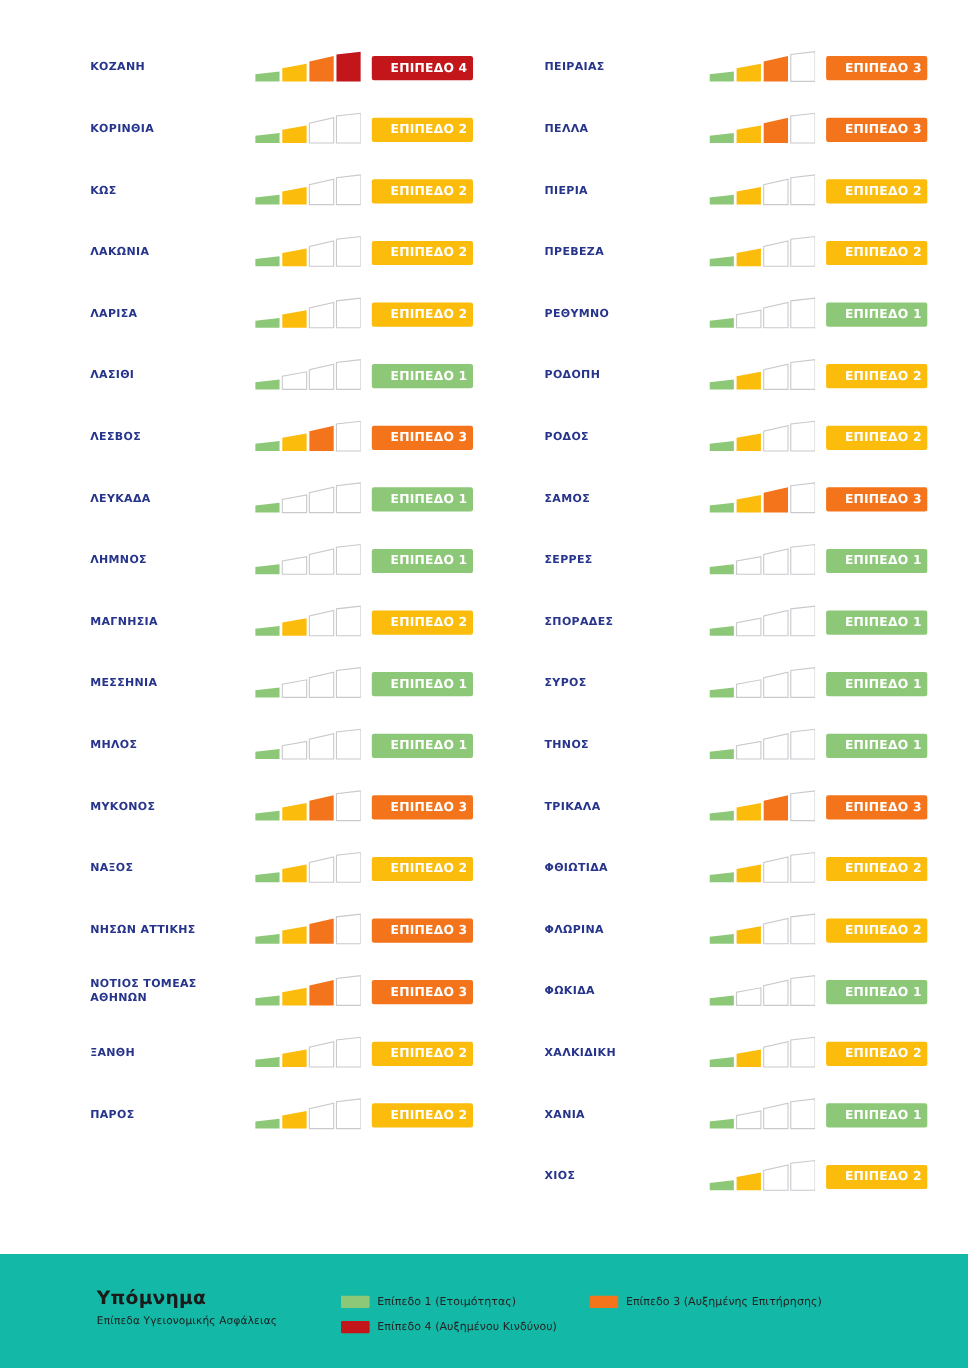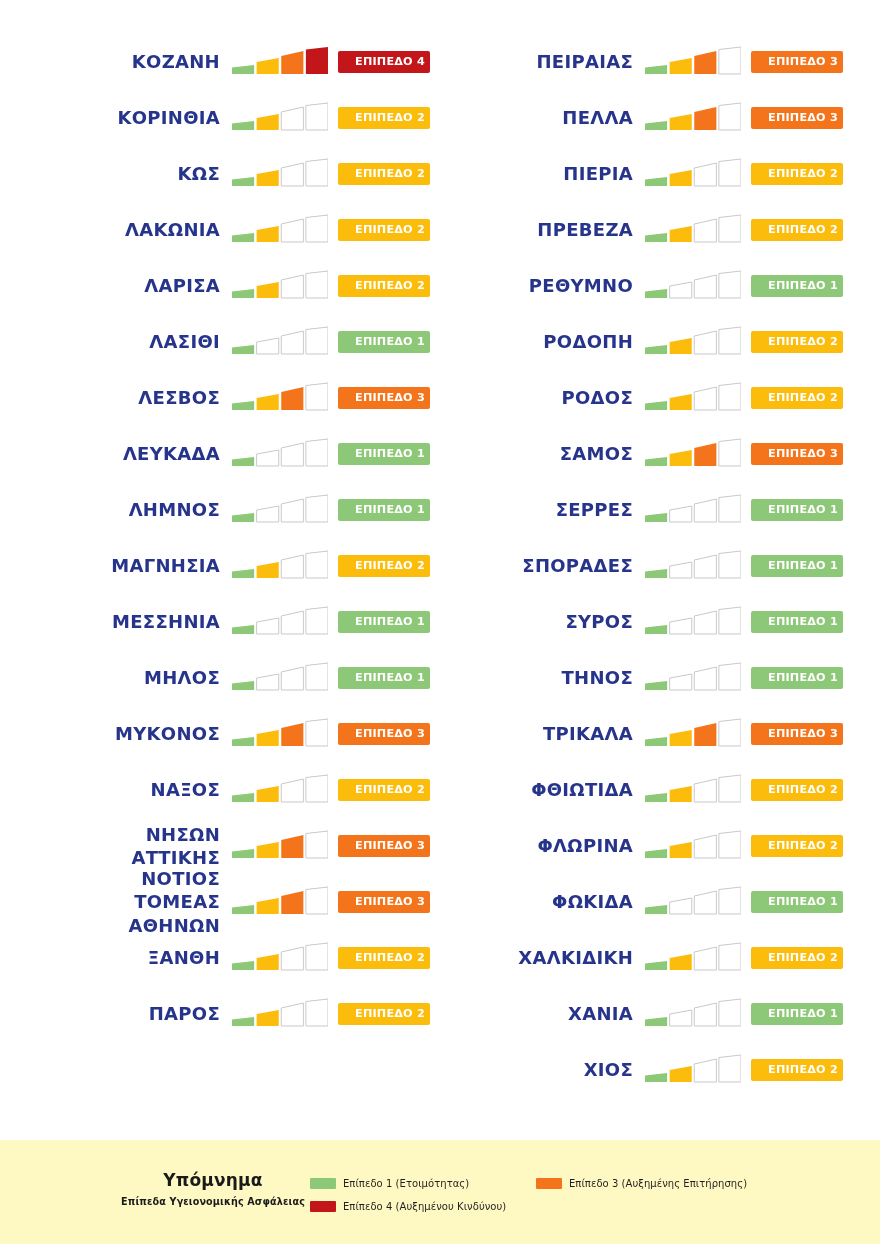--- a/index.html
+++ b/index.html
@@ -32,25 +32,25 @@
   .row {
     position: relative;
     height: 56px;
     display: flex;
     align-items: center;
     justify-content: flex-end;
   }
 
   
   .region-name {
-    font-size: 18px;
+    font-size: 10px;
     font-weight: 700;
     color: #26348B;
     letter-spacing: 0.3px;
-    text-align: right;
+    text-align: left;
     line-height: 1.28;
     white-space: pre-line;
     width: 150px;
     flex: 0 0 150px;
     padding-right: 12px;
   }
 
   
   .meter {
     flex: 0 0 96px;
@@ -76,22 +76,21 @@
     justify-content: center;
     line-height: 1;
     padding-left: 12px;
   }
 
   
   .legend-band {
     position: absolute;
     left: 0; top: 1140px;
     width: 880px; height: 104px;
-    background: #fef9c3;
-    text-align: center;
+    background: #14b8a6;
   }
   .legend-inner {
     position: absolute;
     left: 0; top: 0;
     width: 880px; height: 104px;
   }
   .legend-title-block {
     position: absolute;
     left: 88px; top: 31px;
     width: 250px;
@@ -99,21 +98,21 @@
   .legend-title {
     font-size: 17px;
     font-weight: 700;
     color: #1A1A1A;
     letter-spacing: 0.2px;
     line-height: 1.15;
   }
   .legend-subtitle {
     margin-top: 5px;
     font-size: 9.6px;
-    font-weight: 700;
+    font-weight: 400;
     color: #1A1A1A;
     letter-spacing: 0.15px;
   }
   .legend-grid {
     position: absolute;
     left: 310px; top: 32px;
     display: grid;
     grid-template-columns: 218px 340px;
     grid-auto-rows: 23px;
     column-gap: 8px;

